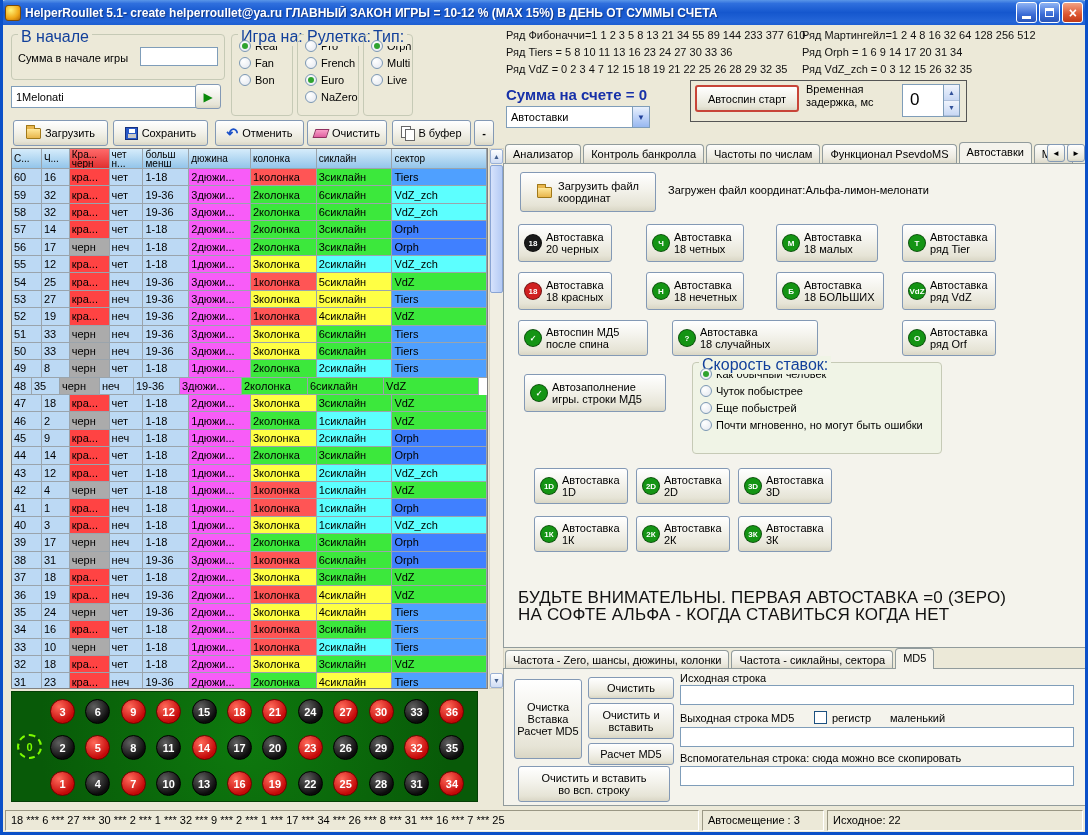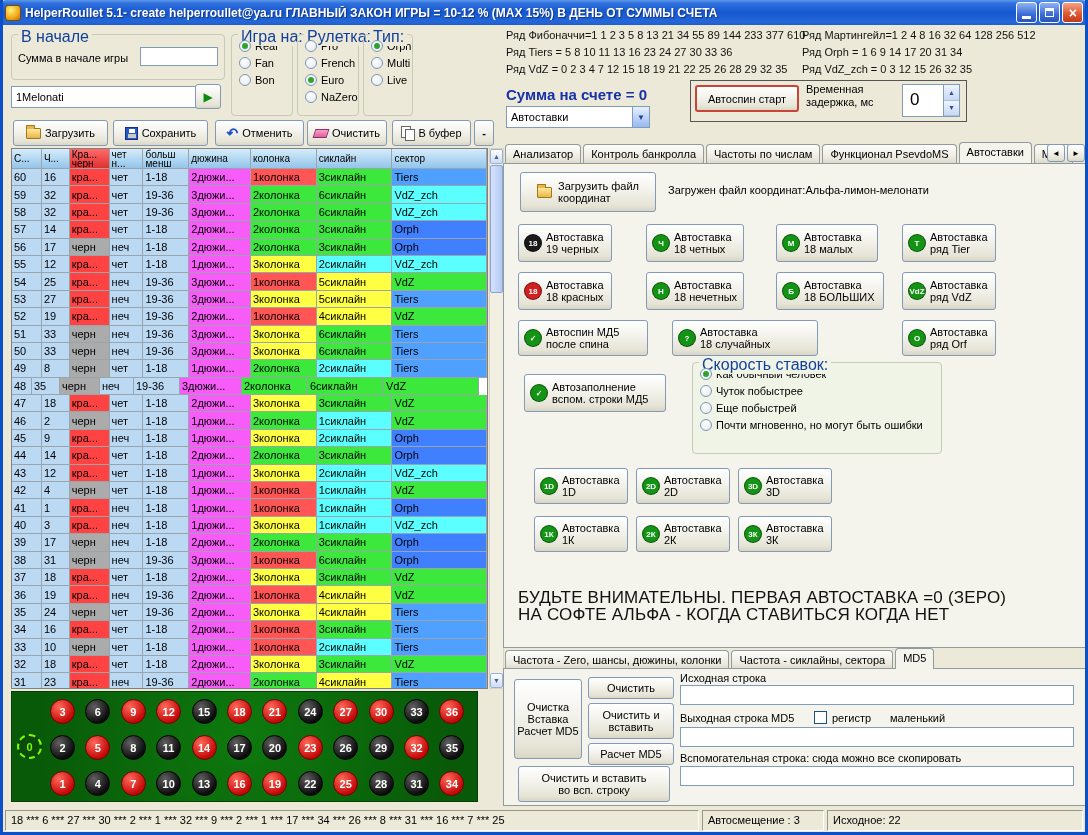--- a/index.html
+++ b/index.html
@@ -678,21 +678,21 @@
         <div>Загрузить файл</div>
           <div>координат</div>
       </span>
     </div>
     <span style="position:absolute;left:164px;top:20px;font-size:11px;">Загружен файл координат:Альфа-лимон-мелонати</span>
 
     <div class="btn bet-btn" style="left:20px;top:210px;width:142px;height:38px;">
       <span class="badge" style="background:#149414;">✓</span>
       <span class="bet-txt">
         <div>Автозаполнение</div>
-          <div>вспом. строки МД5</div>
+          <div>игры. строки МД5</div>
       </span>
     </div>
 
     <div class="gbox" style="left:188px;top:198px;width:250px;height:92px;background:#F0F4E6;">
         <span class="gtitle" style="background: rgb(240, 244, 230);">Скорость ставок:</span>
         <label class="ritem">
           <span class="radio sel"></span>
           <span>Как обычный человек</span>
         </label>
         <label class="ritem">
@@ -708,21 +708,21 @@
           <span>Почти мгновенно, но могут быть ошибки</span>
         </label>
       </div>
 
     <div class="warn" style="top:424px;">БУДЬТЕ ВНИМАТЕЛЬНЫ. ПЕРВАЯ АВТОСТАВКА =0 (ЗЕРО)</div>
     <div class="warn" style="top:441px;">НА СОФТЕ АЛЬФА - КОГДА СТАВИТЬСЯ КОГДА НЕТ</div>
   <div class="btn bet-btn" style="left: 14px; top: 60px; width: 94px; height: 38px;">
         <span class="badge" style="background: rgb(26, 26, 26);">18</span>
         <span class="bet-txt">
           <div>Автоставка</div>
-          <div>19 черных</div>
+          <div>20 черных</div>
         </span>
       </div>
       <div class="btn bet-btn" style="left: 142px; top: 60px; width: 98px; height: 38px;">
         <span class="badge" style="background: rgb(20, 148, 20);">Ч</span>
         <span class="bet-txt">
           <div>Автоставка</div>
           <div>18 четных</div>
         </span>
       </div>
       <div class="btn bet-btn" style="left: 272px; top: 60px; width: 102px; height: 38px;">

